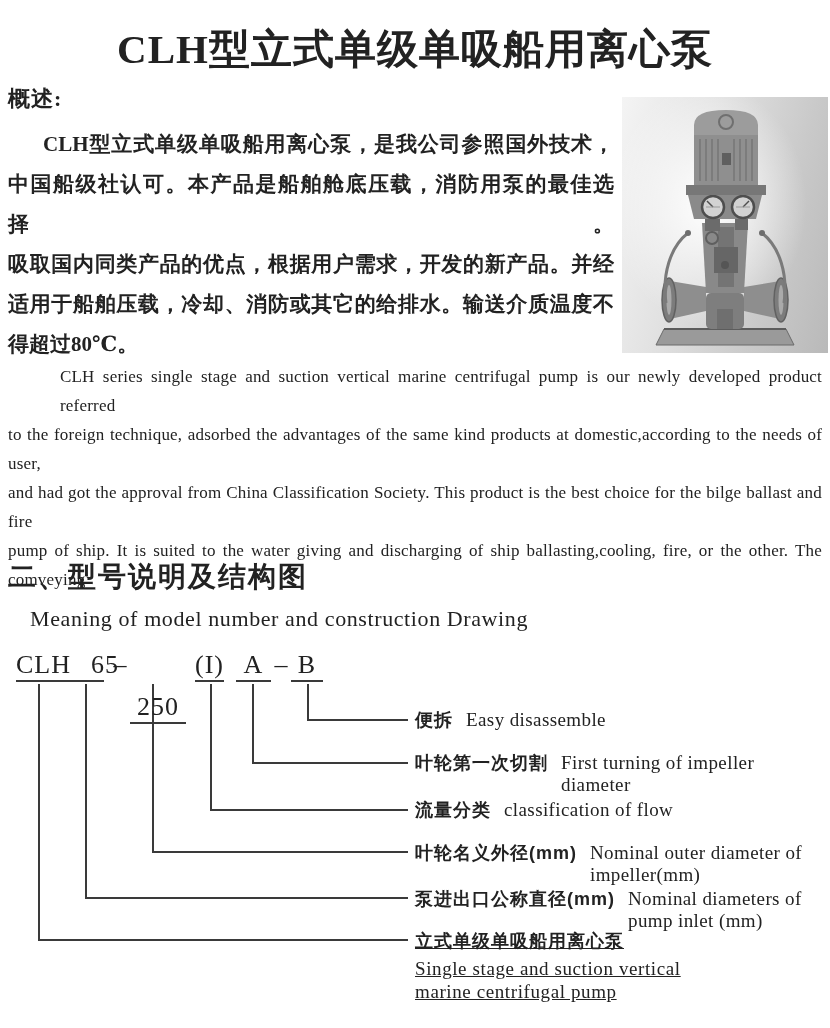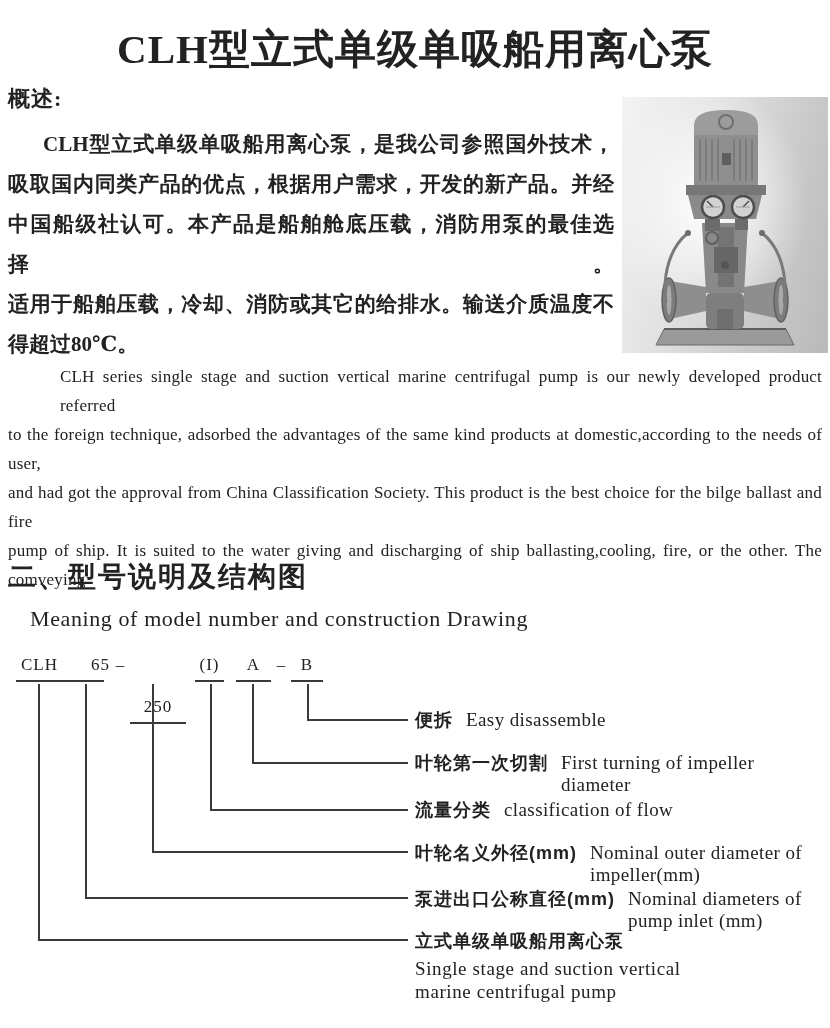--- a/index.html
+++ b/index.html
@@ -47,21 +47,21 @@
   }
   .s2-en{
     position:absolute;top:606px;left:30px;
     font-size:22px;letter-spacing:0.6px;
   }
   
   .diagram{position:absolute;left:0;top:645px;width:830px;height:383px;}
   .diagram svg.leaders{position:absolute;left:0;top:0;}
   .seg{
     position:absolute;top:6px;height:31px;box-sizing:border-box;
-    font-size:17px;letter-spacing:1px;text-align:center;line-height:28px;
+    font-size:26px;letter-spacing:1px;text-align:center;line-height:28px;
   }
   .seg.u{border-bottom:2px solid #3a3a3a;}
   .dlabel{
     position:absolute;left:415px;display:flex;align-items:baseline;gap:13px;
   }
   .dlabel .cn{
     font-weight:bold;font-size:18px;letter-spacing:1px;white-space:nowrap;
     font-family:"Liberation Sans","DejaVu Sans",sans-serif;
   }
   .dlabel .en{
@@ -76,22 +76,22 @@
 </style>
 </head>
 <body>
 
 <div class="page-title">CLH型立式单级单吸船用离心泵</div>
 
 <div class="ov-heading">概述:</div>
 
 <div class="cn-para">
   <div class="ln first">CLH型立式单级单吸船用离心泵，是我公司参照国外技术，</div>
+  <div class="ln">中国船级社认可。本产品是船舶舱底压载，消防用泵的最佳选择。</div>
   <div class="ln">吸取国内同类产品的优点，根据用户需求，开发的新产品。并经</div>
-  <div class="ln">中国船级社认可。本产品是船舶舱底压载，消防用泵的最佳选择。</div>
   <div class="ln">适用于船舶压载，冷却、消防或其它的给排水。输送介质温度不</div>
   <div class="ln last">得超过80℃。</div>
 </div>
 
 <div class="photo">
   <svg width="206" height="256" viewBox="0 0 206 256">
 
     <polygon points="42,232 164,232 172,248 34,248" fill="#9a9a9a" stroke="#6a6a6a" stroke-width="1"></polygon>
     <line x1="42" y1="232" x2="164" y2="232" stroke="#5c5c5c" stroke-width="2"></line>
 
@@ -200,19 +200,19 @@
     <span class="en">Nominal outer diameter of
 impeller(mm)</span>
   </div>
 
   <div class="dlabel" style="top:242px;">
     <span class="cn">泵进出口公称直径(mm)</span>
     <span class="en">Nominal diameters of
 pump inlet (mm)</span>
   </div>
 
-  <div class="dlabel6" style="top:284px;">
+  <div class="dlabel6" style="top:284px;text-decoration:underline;">
     <div class="cn">立式单级单吸船用离心泵</div>
     <div class="en">Single stage and suction vertical
 marine centrifugal pump</div>
   </div>
 
 </div>
 
 </body></html>

